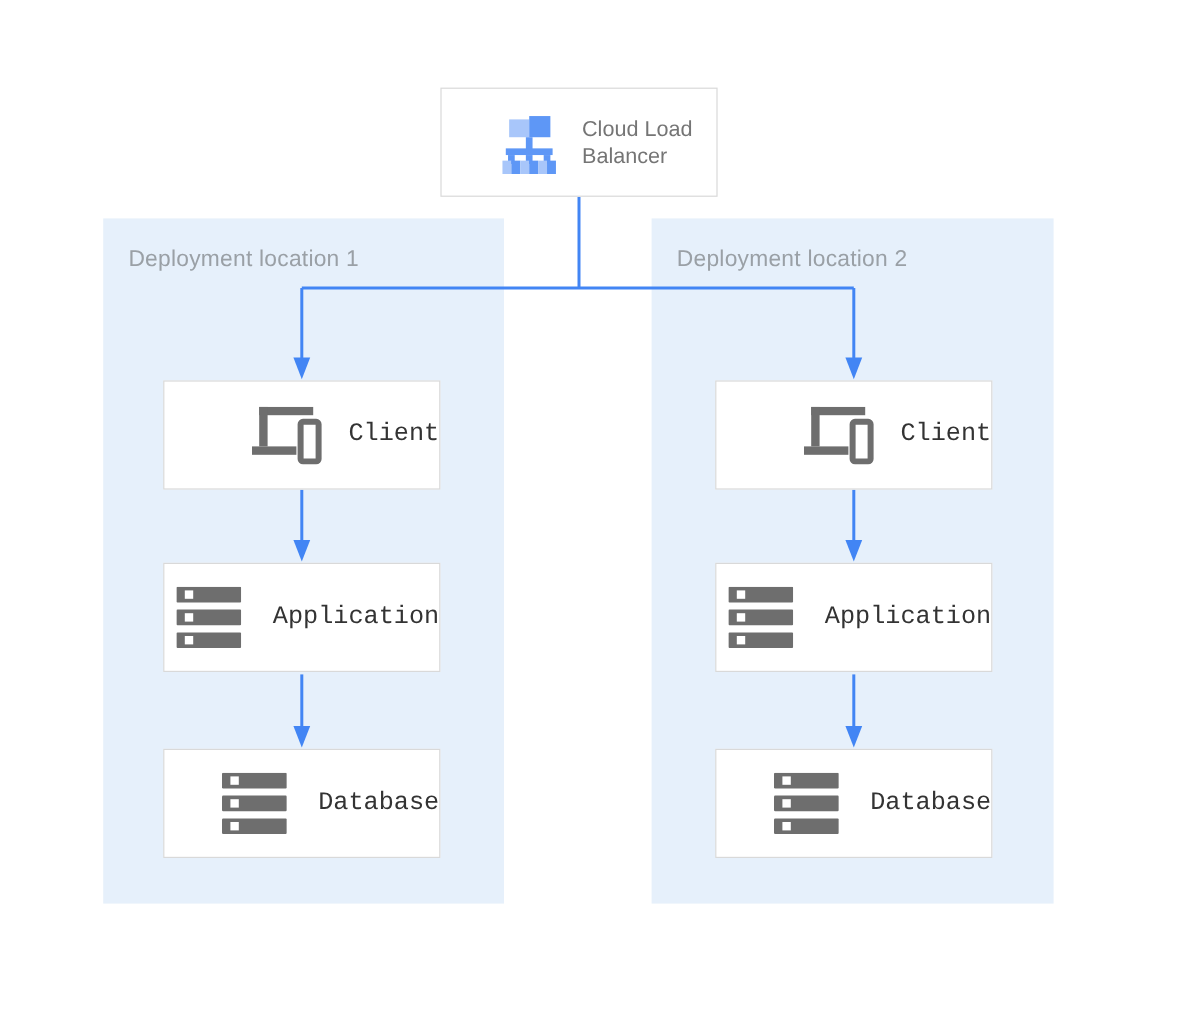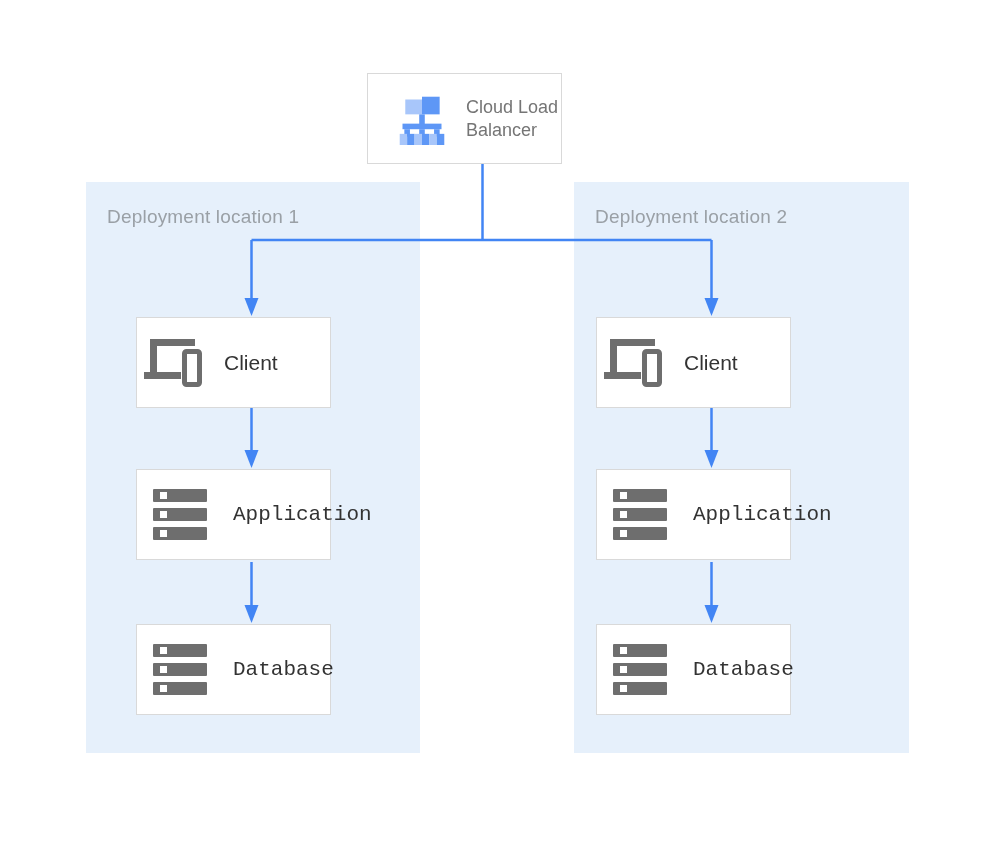--- a/index.html
+++ b/index.html
@@ -17,37 +17,37 @@
   html,body{background:#ffffff;}
   body{font-family:"Liberation Sans","DejaVu Sans",sans-serif;}
   #canvas{position:relative;width:996px;height:856px;background:#ffffff;overflow:hidden;}
 
   .connectors{position:absolute;left:0;top:0;width:996px;height:856px;pointer-events:none;}
   .conn{stroke:var(--arrow-blue);stroke-width:2.5;fill:none;}
   .arrowhead{fill:var(--arrow-blue);}
 
   .panel{position:absolute;top:182px;width:335px;height:571px;background:var(--panel-bg);text-align:right;}
   .panel-1{left:86px;width:334px;}
-  .panel-2{left:574px;}
+  .panel-2{left:543px;}
   .panel-label{position:absolute;left:21px;top:24px;font-size:19px;color:var(--label-gray);letter-spacing:.2px;}
 
-  .node{position:absolute;width:195px;height:91px;background:#ffffff;border:1px solid var(--box-border);display:flex;align-items:center;}
+  .node{position:absolute;width:231px;height:91px;background:#ffffff;border:1px solid var(--box-border);display:flex;align-items:center;justify-content:flex-end;}
   .node-lb{left:367px;top:73px;padding-left:28px;}
   .node-label{font-size:21px;color:var(--node-text);}
   .lb-label{font-size:18px;line-height:23px;color:var(--lb-text-gray);margin-left:18px;width:112px;}
 
   
   .n-client-1{left:136px;top:317px;}
   .n-app-1{left:136px;top:469px;}
   .n-db-1{left:136px;top:624px;}
   .n-client-2{left:596px;top:317px;}
   .n-app-2{left:596px;top:469px;}
   .n-db-2{left:596px;top:624px;}
 
-  .client-node{padding-left:7px;}
+  .client-node{padding-left:7px;font-family:Liberation Mono, monospace;}
   .client-node .node-label{margin-left:20px;}
   .server-node{padding-left:16px;font-family:Liberation Mono, monospace;}
   .server-node .node-label{margin-left:26px;}
 
   .icon{flex:0 0 auto;display:block;}
   .g-fill{fill:var(--icon-gray);}
   .g-stroke{fill:none;stroke:var(--icon-gray);stroke-width:5;}
   .lb-light{fill:var(--lb-light-blue);}
   .lb-med{fill:var(--lb-medium-blue);}
 </style>

